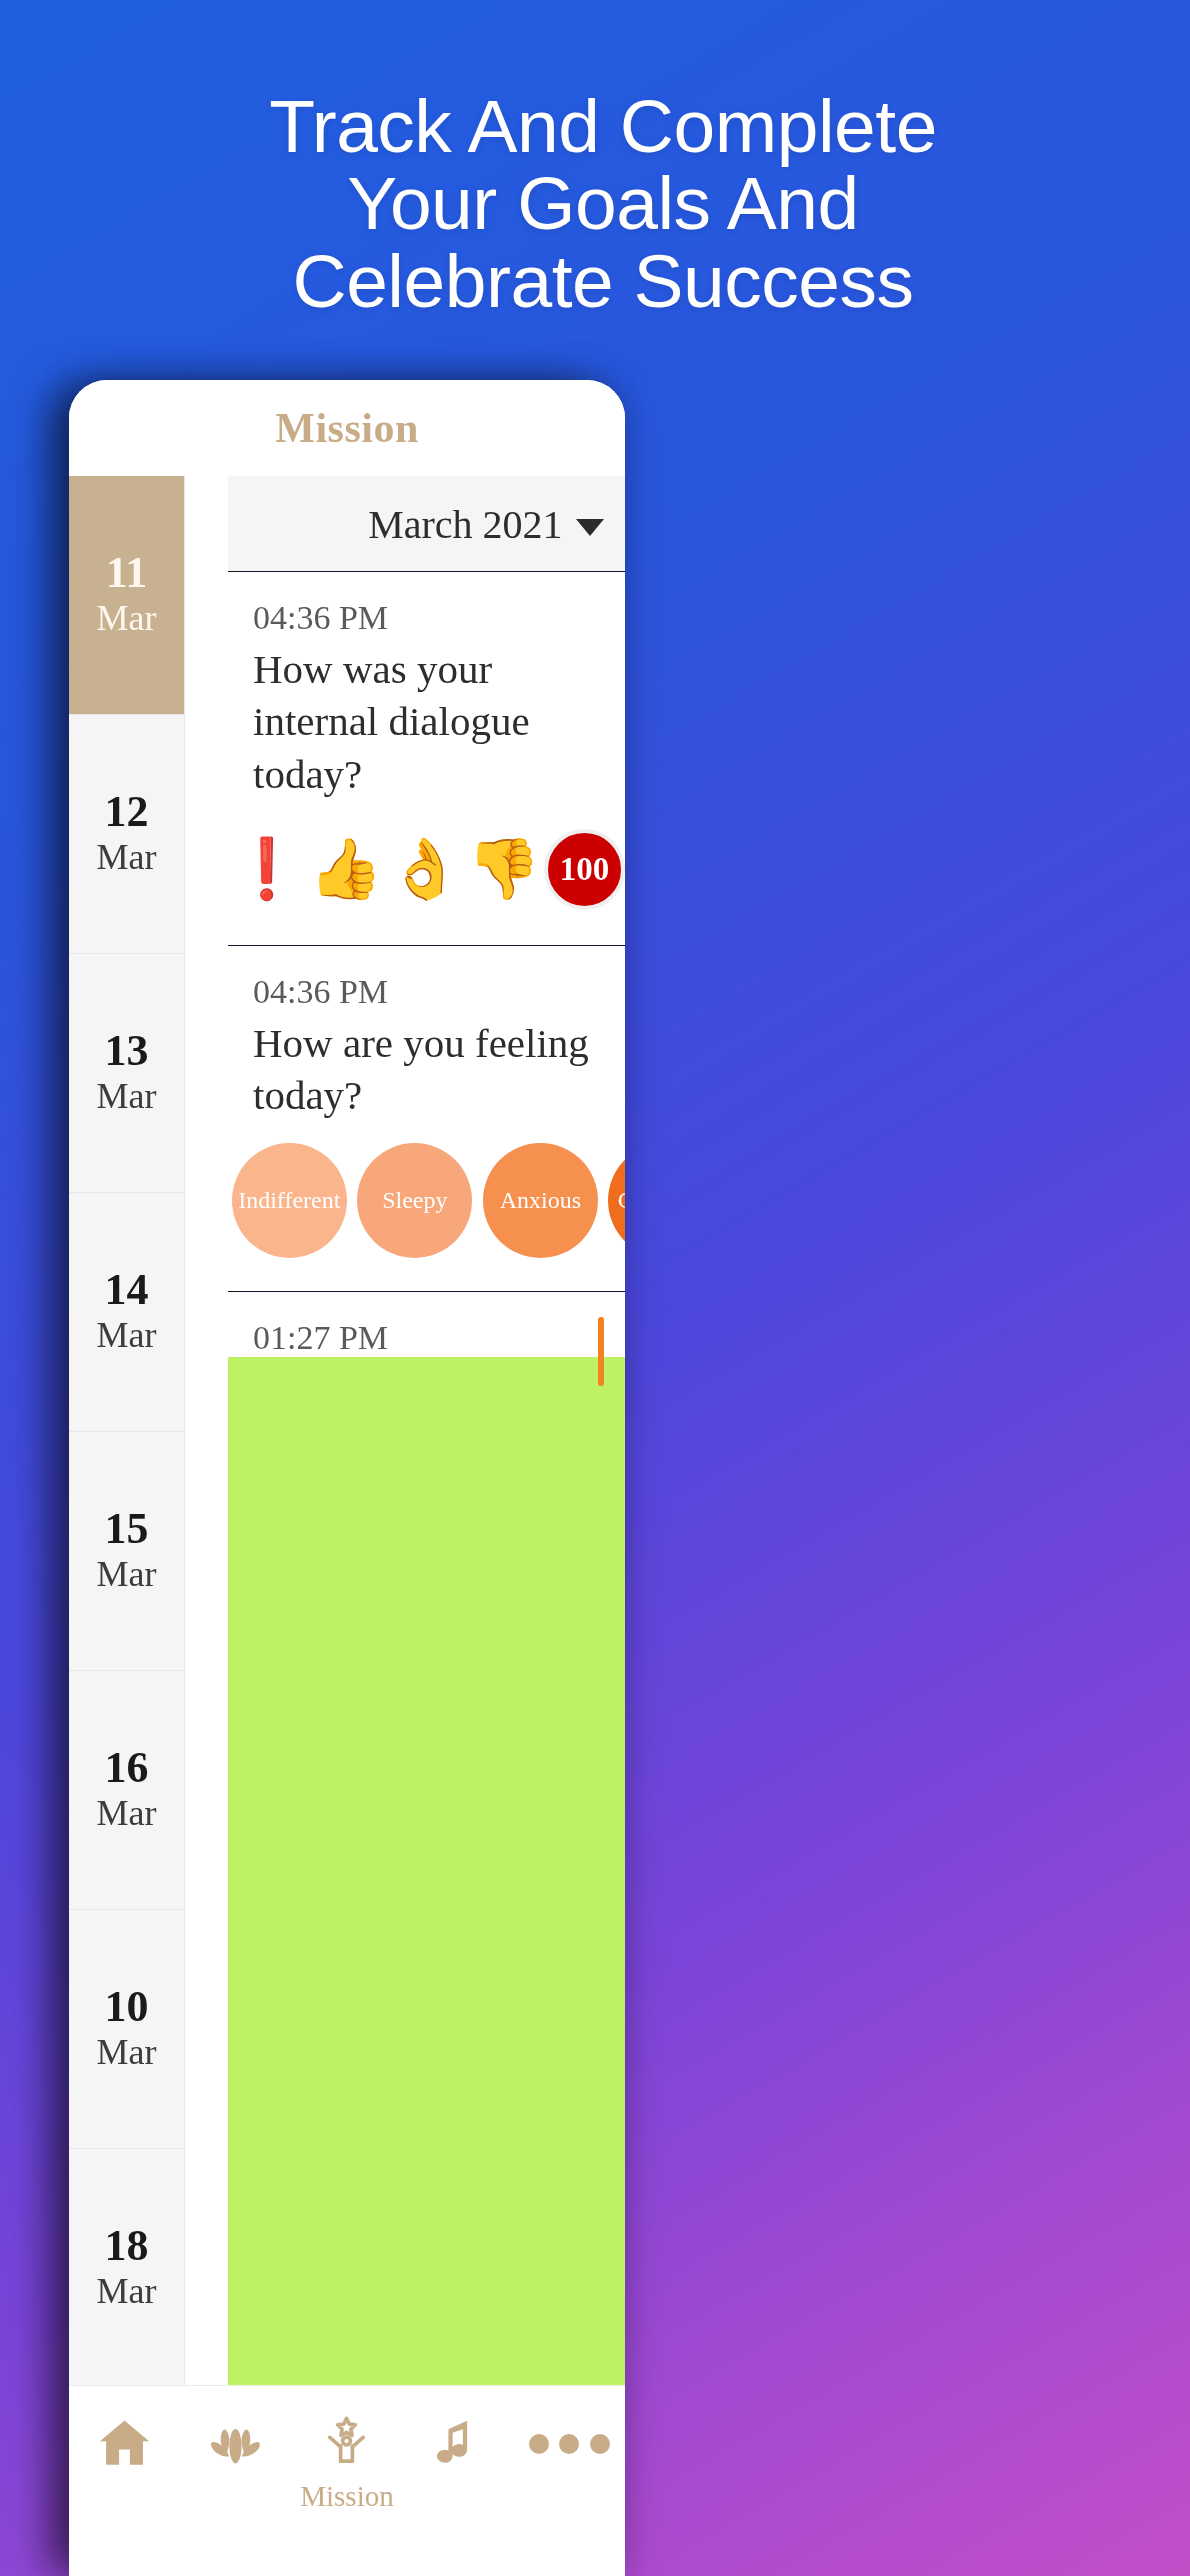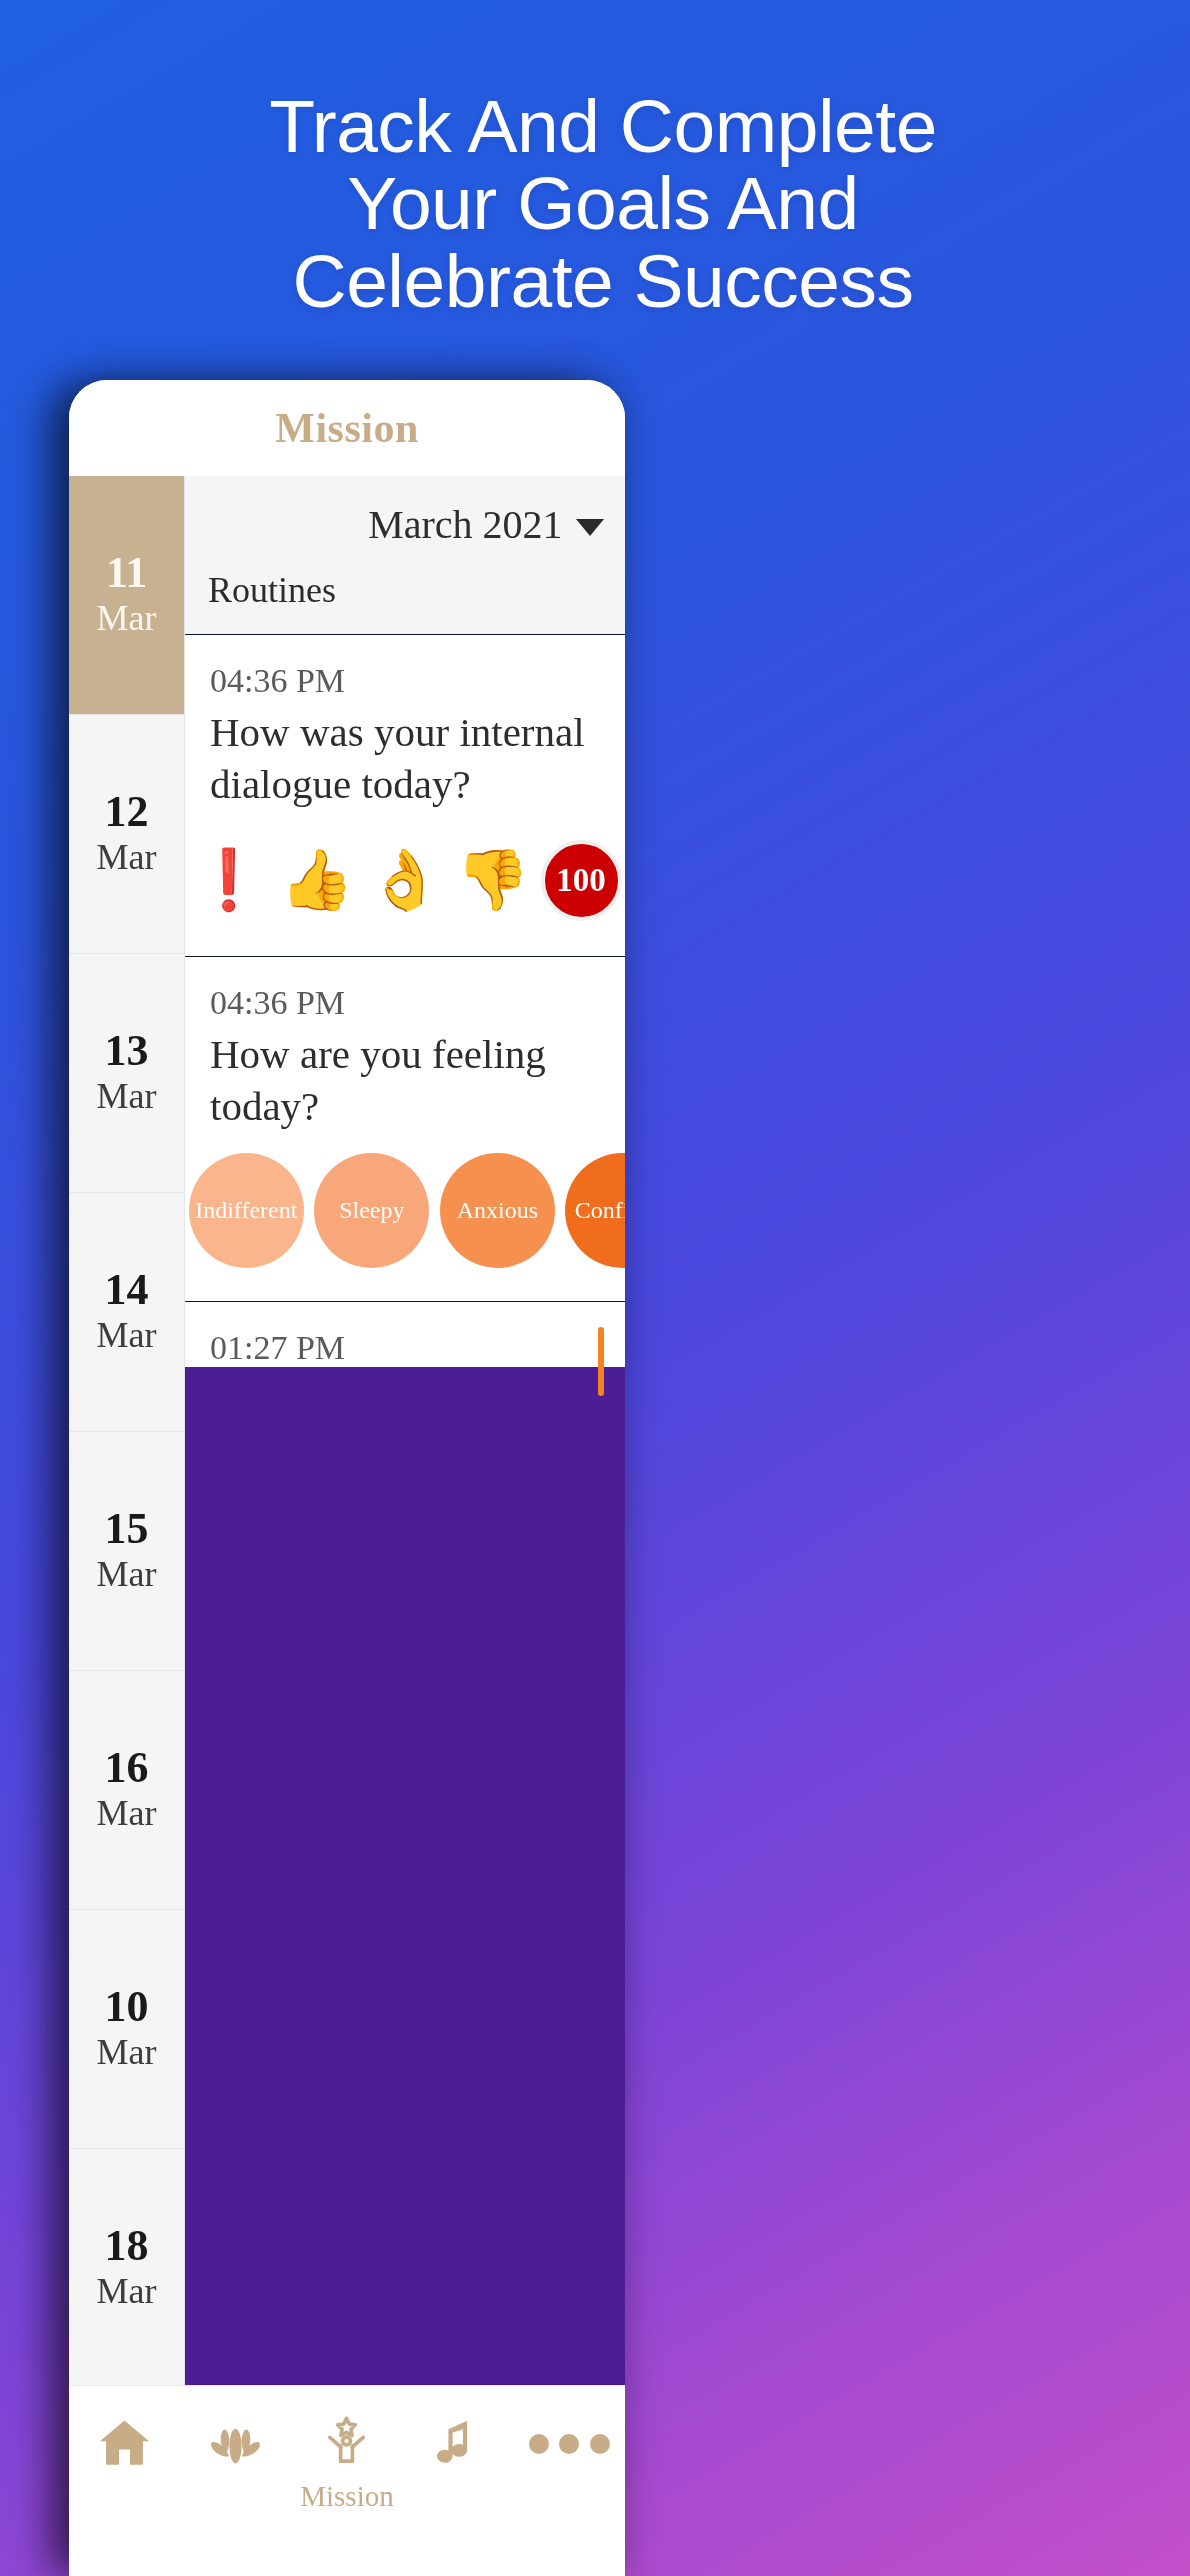--- a/index.html
+++ b/index.html
@@ -65,23 +65,24 @@
     background:#f5f5f6;
   }
   .date-cell .dnum{ font-size:44px; font-weight:bold; color:#1a1a1a; line-height:1.05; }
   .date-cell .dmon{ font-size:36px; color:#3c3c3c; line-height:1.2; }
   .date-cell.active{ background:#c8b191; }
   .date-cell.active .dnum, .date-cell.active .dmon{ color:#fdf7ef; }
 
   
   .content{
     flex:1 1 auto;
-    background:#4c1d95;
+    background:#bef264;
     overflow:hidden;
     position:relative;
+    margin-left:43px;
   }
 
   
   .routines-block{ background:#f5f5f6; padding:25px 0 23px 0; }
   .month-row{
     display:flex; justify-content:flex-end; align-items:center;
     padding:0 21px 0 0;
   }
   .month-label{ font-size:40px; color:#2d2d2d; }
   .caret{
@@ -218,21 +219,20 @@
       </div>
     </div>
 
     <div class="content">
 
       <div class="routines-block">
         <div class="month-row">
           <span class="month-label">March 2021</span>
           <span class="caret"></span>
         </div>
-        <div class="routines-title">Routines</div>
       </div>
 
       <div class="card">
         <div class="time">04:36 PM</div>
         <div class="q">How was your internal dialogue today?</div>
         <div class="reactions">
           <span class="slot">
             <span class="emo">❗</span>
           </span>
           <span class="slot">

